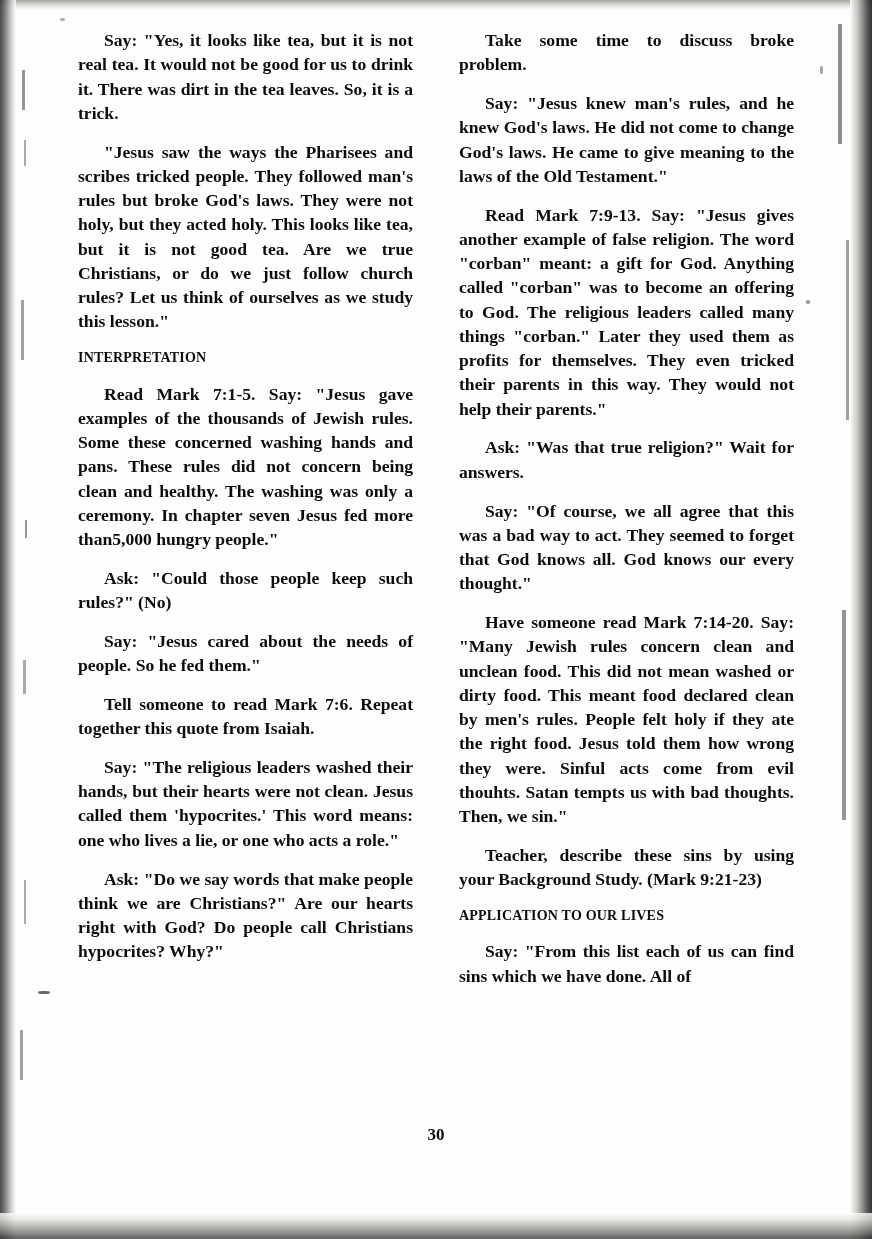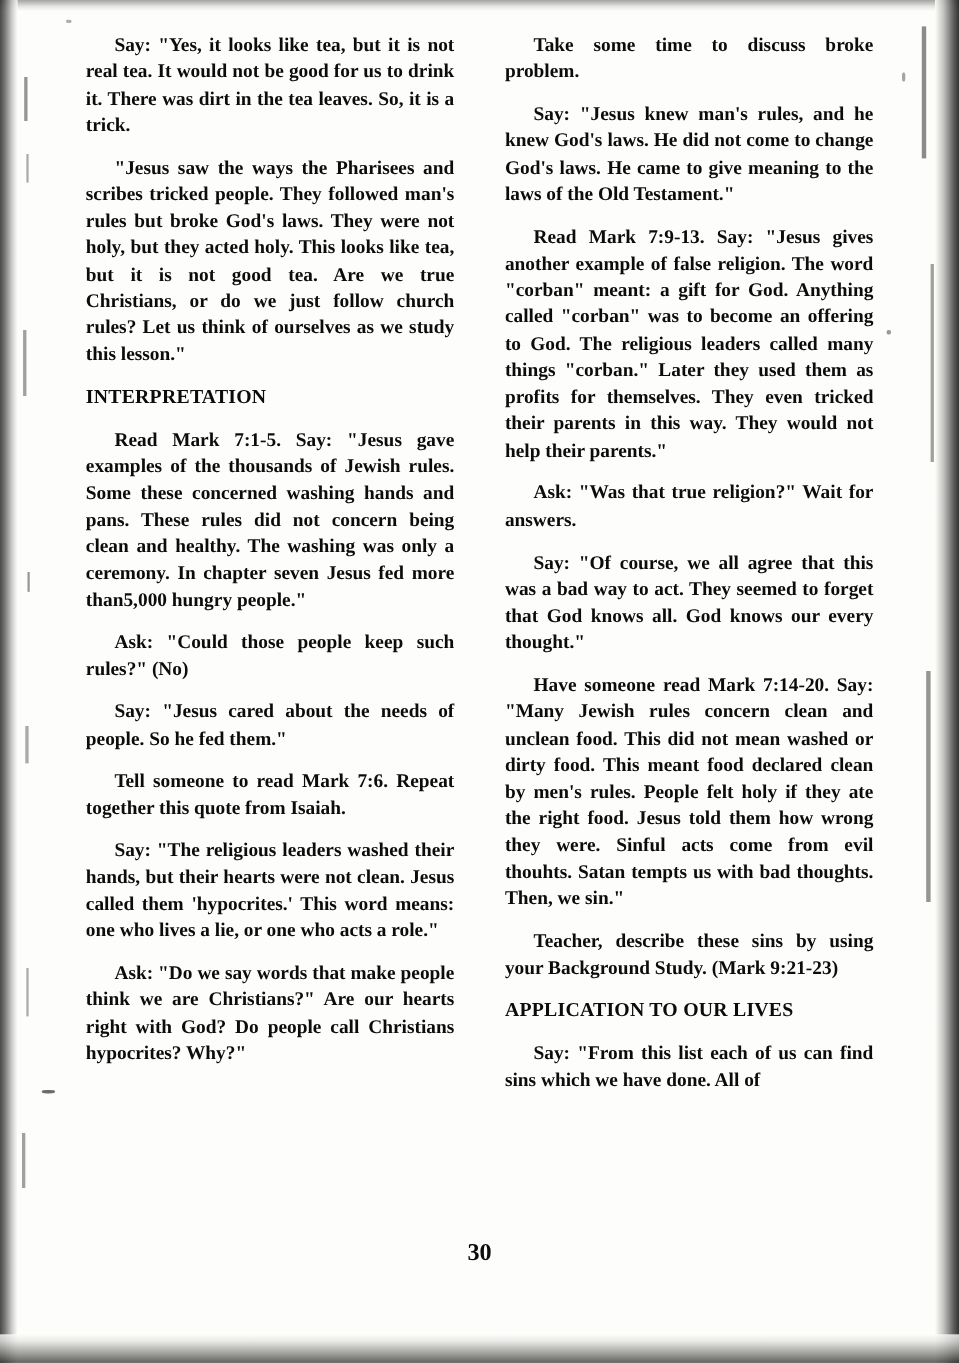--- a/index.html
+++ b/index.html
@@ -70,33 +70,33 @@
     text-justify: inter-word;
     font-weight: 700;
   }
   .col p {
     margin: 0 0 14.5px 0;
     text-indent: 26px;
     -webkit-font-smoothing: none;
   }
   .col h3 {
     margin: 4px 0 14px 0;
-    font-size: 18px;
+    font-size: 14px;
     font-weight: 700;
     letter-spacing: .2px;
     text-align: left;
     text-indent: 0;
   }
   .pagenum {
     position: absolute;
     left: 0;
     top: 1125px;
     width: 872px;
     text-align: center;
-    font-size: 22px;
+    font-size: 17px;
     font-weight: 700;
     color: #0c0c0c;
   }
   .tickmark {
     position: absolute;
     background: #2e2e2c;
   }
 </style>
 </head>
 <body>

